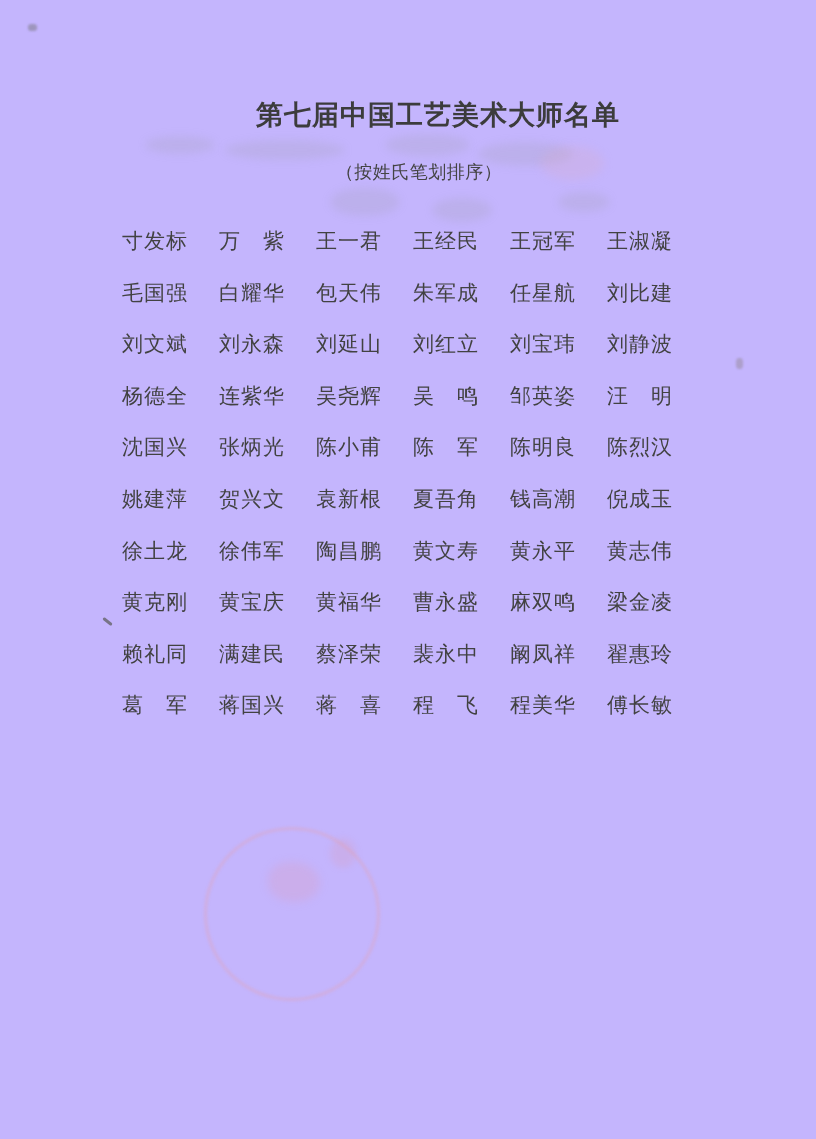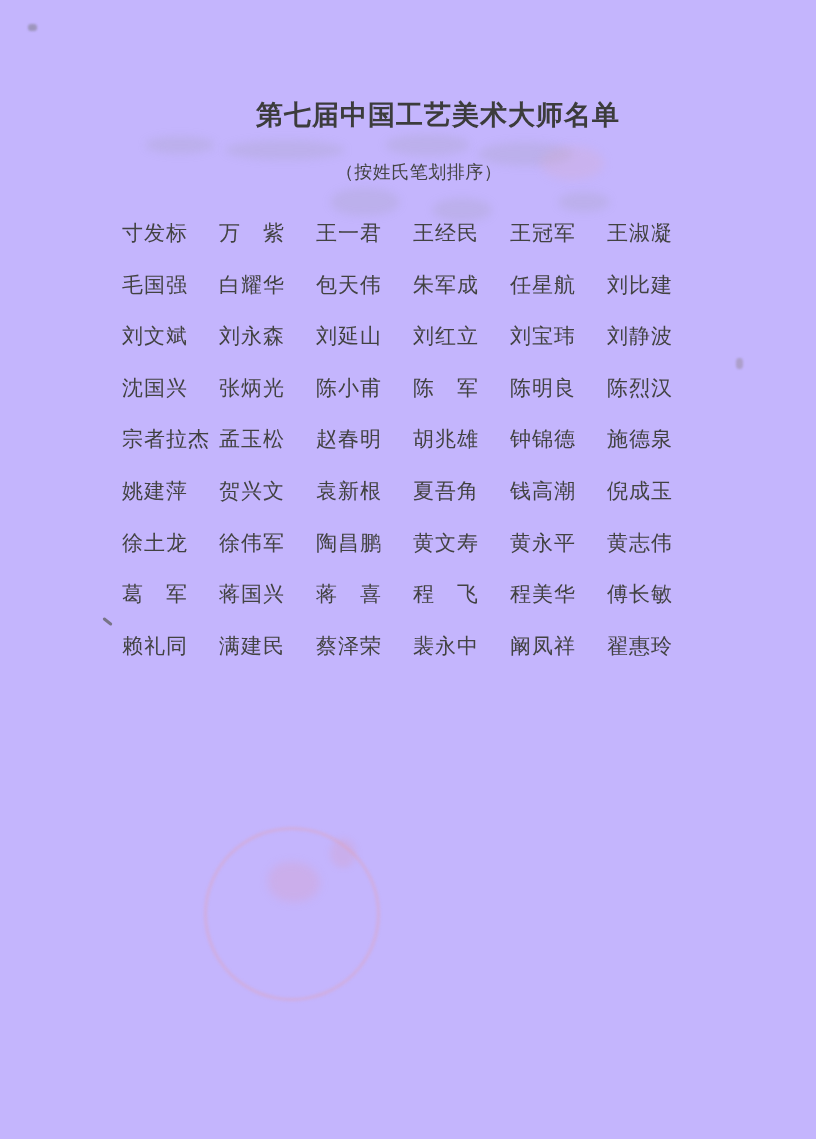--- a/index.html
+++ b/index.html
@@ -36,21 +36,21 @@
     transform: translateX(-50%);
     white-space: nowrap;
     font-size: 18px;
     letter-spacing: 0.5px;
     color: #444444;
     font-family: Liberation Serif, serif;
   }
   
   .name-grid {
     position: absolute;
-    top: 220px;
+    top: 228px;
     left: 122px;
   }
   .name-row {
     display: grid;
     grid-template-columns: repeat(6, 97px);
     height: 51.6px;
     align-items: start;
   }
   .name-cell {
     white-space: nowrap;
@@ -162,62 +162,70 @@
       </div>
       <div class="name-row">
         <div class="name-cell">刘文斌</div>
         <div class="name-cell">刘永森</div>
         <div class="name-cell">刘延山</div>
         <div class="name-cell">刘红立</div>
         <div class="name-cell">刘宝玮</div>
         <div class="name-cell">刘静波</div>
       </div>
       <div class="name-row">
+        <div class="name-cell">杨德全</div>
+        <div class="name-cell">连紫华</div>
+        <div class="name-cell">吴尧辉</div>
+        <div class="name-cell">吴　鸣</div>
+        <div class="name-cell">邹英姿</div>
+        <div class="name-cell">汪　明</div>
+      </div>
+      <div class="name-row">
         <div class="name-cell">沈国兴</div>
         <div class="name-cell">张炳光</div>
         <div class="name-cell">陈小甫</div>
         <div class="name-cell">陈　军</div>
         <div class="name-cell">陈明良</div>
         <div class="name-cell">陈烈汉</div>
       </div>
       <div class="name-row">
-        <div class="name-cell">宗者拉杰</div>
-        <div class="name-cell">孟玉松</div>
-        <div class="name-cell">赵春明</div>
-        <div class="name-cell">胡兆雄</div>
-        <div class="name-cell">钟锦德</div>
-        <div class="name-cell">施德泉</div>
-      </div>
-      <div class="name-row">
         <div class="name-cell">姚建萍</div>
         <div class="name-cell">贺兴文</div>
         <div class="name-cell">袁新根</div>
         <div class="name-cell">夏吾角</div>
         <div class="name-cell">钱高潮</div>
         <div class="name-cell">倪成玉</div>
       </div>
       <div class="name-row">
         <div class="name-cell">徐土龙</div>
         <div class="name-cell">徐伟军</div>
         <div class="name-cell">陶昌鹏</div>
         <div class="name-cell">黄文寿</div>
         <div class="name-cell">黄永平</div>
         <div class="name-cell">黄志伟</div>
       </div>
       <div class="name-row">
+        <div class="name-cell">黄克刚</div>
+        <div class="name-cell">黄宝庆</div>
+        <div class="name-cell">黄福华</div>
+        <div class="name-cell">曹永盛</div>
+        <div class="name-cell">麻双鸣</div>
+        <div class="name-cell">梁金凌</div>
+      </div>
+      <div class="name-row">
+        <div class="name-cell">赖礼同</div>
+        <div class="name-cell">满建民</div>
+        <div class="name-cell">蔡泽荣</div>
+        <div class="name-cell">裴永中</div>
+        <div class="name-cell">阚凤祥</div>
+        <div class="name-cell">翟惠玲</div>
+      </div>
+      <div class="name-row">
         <div class="name-cell">葛　军</div>
         <div class="name-cell">蒋国兴</div>
         <div class="name-cell">蒋　喜</div>
         <div class="name-cell">程　飞</div>
         <div class="name-cell">程美华</div>
         <div class="name-cell">傅长敏</div>
       </div>
-      <div class="name-row">
-        <div class="name-cell">赖礼同</div>
-        <div class="name-cell">满建民</div>
-        <div class="name-cell">蔡泽荣</div>
-        <div class="name-cell">裴永中</div>
-        <div class="name-cell">阚凤祥</div>
-        <div class="name-cell">翟惠玲</div>
-      </div>
     </div>
 
 </div>
 
 </body></html>

